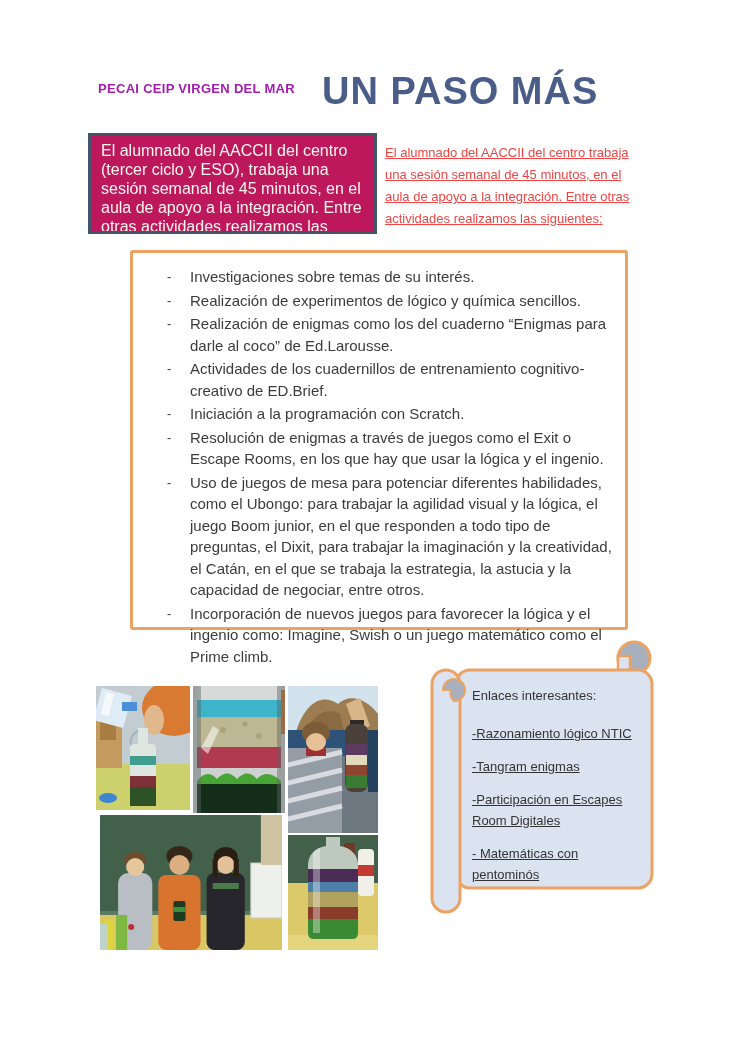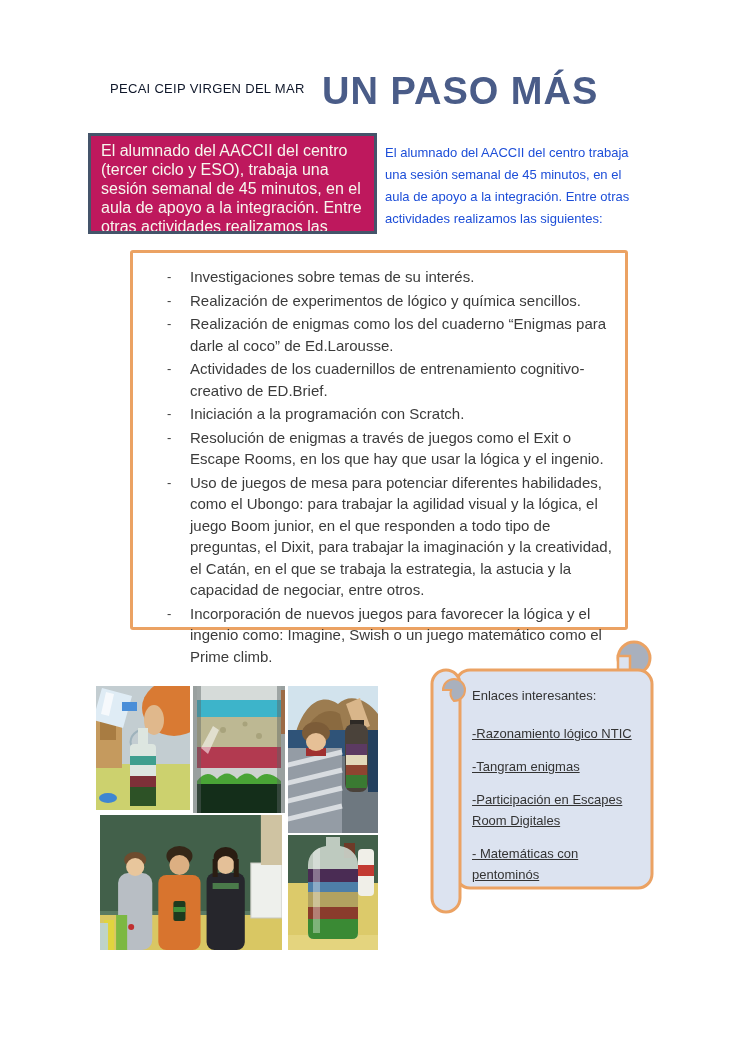--- a/index.html
+++ b/index.html
@@ -3,37 +3,37 @@
 <meta charset="utf-8">
 <style>
   html,body{margin:0;padding:0;background:#ffffff;}
   .page{
     position:relative; width:736px; height:1051px; margin:0 auto;
     background:#ffffff; overflow:hidden;
     font-family:"Liberation Sans", sans-serif; color:#3b3b3b;
   }
   
   .school{
-    position:absolute; left:110px; top:81px;
-    font-size:13px; color:#0f172a; letter-spacing:.3px; white-space:nowrap;
+    position:absolute; left:98px; top:81px;
+    font-size:13px; color:#a21caf; letter-spacing:.3px; white-space:nowrap;font-weight:bold;
   }
   .title{
     position:absolute; left:322px; top:70px;
     font-size:38px; font-weight:bold; color:#4a5c88; letter-spacing:1px; white-space:nowrap;
   }
   
   .intro-box{
     position:absolute; left:88px; top:133px; width:289px; height:101px;
     box-sizing:border-box; background:#be185d; border:3px solid #44546a;
     padding:5px 10px 0 10px; overflow:hidden;
     color:#f7f7ee; font-size:16px; line-height:19px;
   }
   .intro-par{
     position:absolute; left:385px; top:142px; width:252px;
-    font-size:13px; line-height:22px; color:#1d4ed8;
+    font-size:13px; line-height:22px; color:#ef4444;text-decoration:underline;
   }
   
   .activities-box{
     position:absolute; left:130px; top:250px; width:498px; height:380px;
     box-sizing:border-box; border:3px solid #eba263; border-radius:3px;
     padding:13px 8px 0 34px;
   }
   .activity{display:flex; margin-bottom:2px;}
   .activity .bullet{width:23px; flex:0 0 23px; font-size:13px; line-height:21.5px;}
   .activity .txt{width:432px; font-size:15px; line-height:21.5px;}

